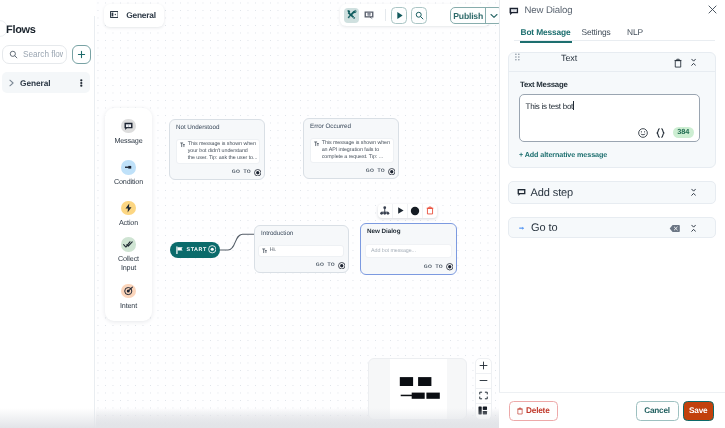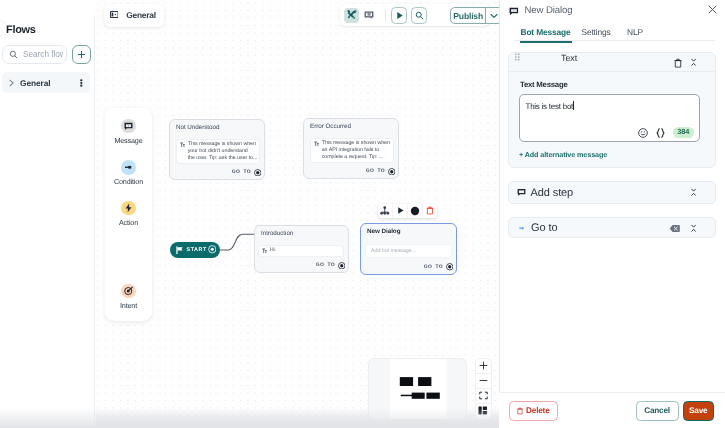--- a/index.html
+++ b/index.html
@@ -374,20 +374,30 @@
       <div class="pal-lbl">Condition</div>
     </div>
     <div class="pal-item" style="top:92.5px">
       <div class="pal-cir" style="background:#fcd682">
         <svg width="9" height="10" viewBox="0 0 10 12">
             <path d="M5.9 0.6L1.4 6.7h3L3.9 11.4 8.6 5.2h-3z" fill="#1f2933"></path>
           </svg>
       </div>
       <div class="pal-lbl">Action</div>
     </div>
+    <div class="pal-item" style="top:129.2px">
+      <div class="pal-cir" style="background:#cfe4d3">
+        <svg width="11" height="9" viewBox="0 0 13 10">
+            <path d="M0.8 5.2L3.4 8 8.2 1.8" fill="none" stroke="#1f2933" stroke-width="1.3" stroke-linecap="round" stroke-linejoin="round"></path>
+            <path d="M4.6 5.2L6.2 7 10.9 1.8" fill="none" stroke="#1f2933" stroke-width="1.3" stroke-linecap="round" stroke-linejoin="round"></path>
+          </svg>
+      </div>
+      <div class="pal-lbl" style="white-space:pre-line">Collect
+Input</div>
+    </div>
     <div class="pal-item" style="top:175.8px">
       <div class="pal-cir" style="background:#fbd5bb">
         <svg width="9.5" height="9.5" viewBox="0 0 12 12">
             <circle cx="5.4" cy="6.4" r="4.5" fill="none" stroke="#1b2230" stroke-width="1.25"></circle>
             <circle cx="5.4" cy="6.4" r="1.9" fill="#1b2230"></circle>
             <path d="M6.4 5.4L10.6 1.4" stroke="#1b2230" stroke-width="1.3" stroke-linecap="round"></path>
             <path d="M8.3 1.3h2.4v2.4" fill="none" stroke="#1b2230" stroke-width="1.1" stroke-linejoin="round" opacity="0"></path>
           </svg>
       </div>
       <div class="pal-lbl">Intent</div>

